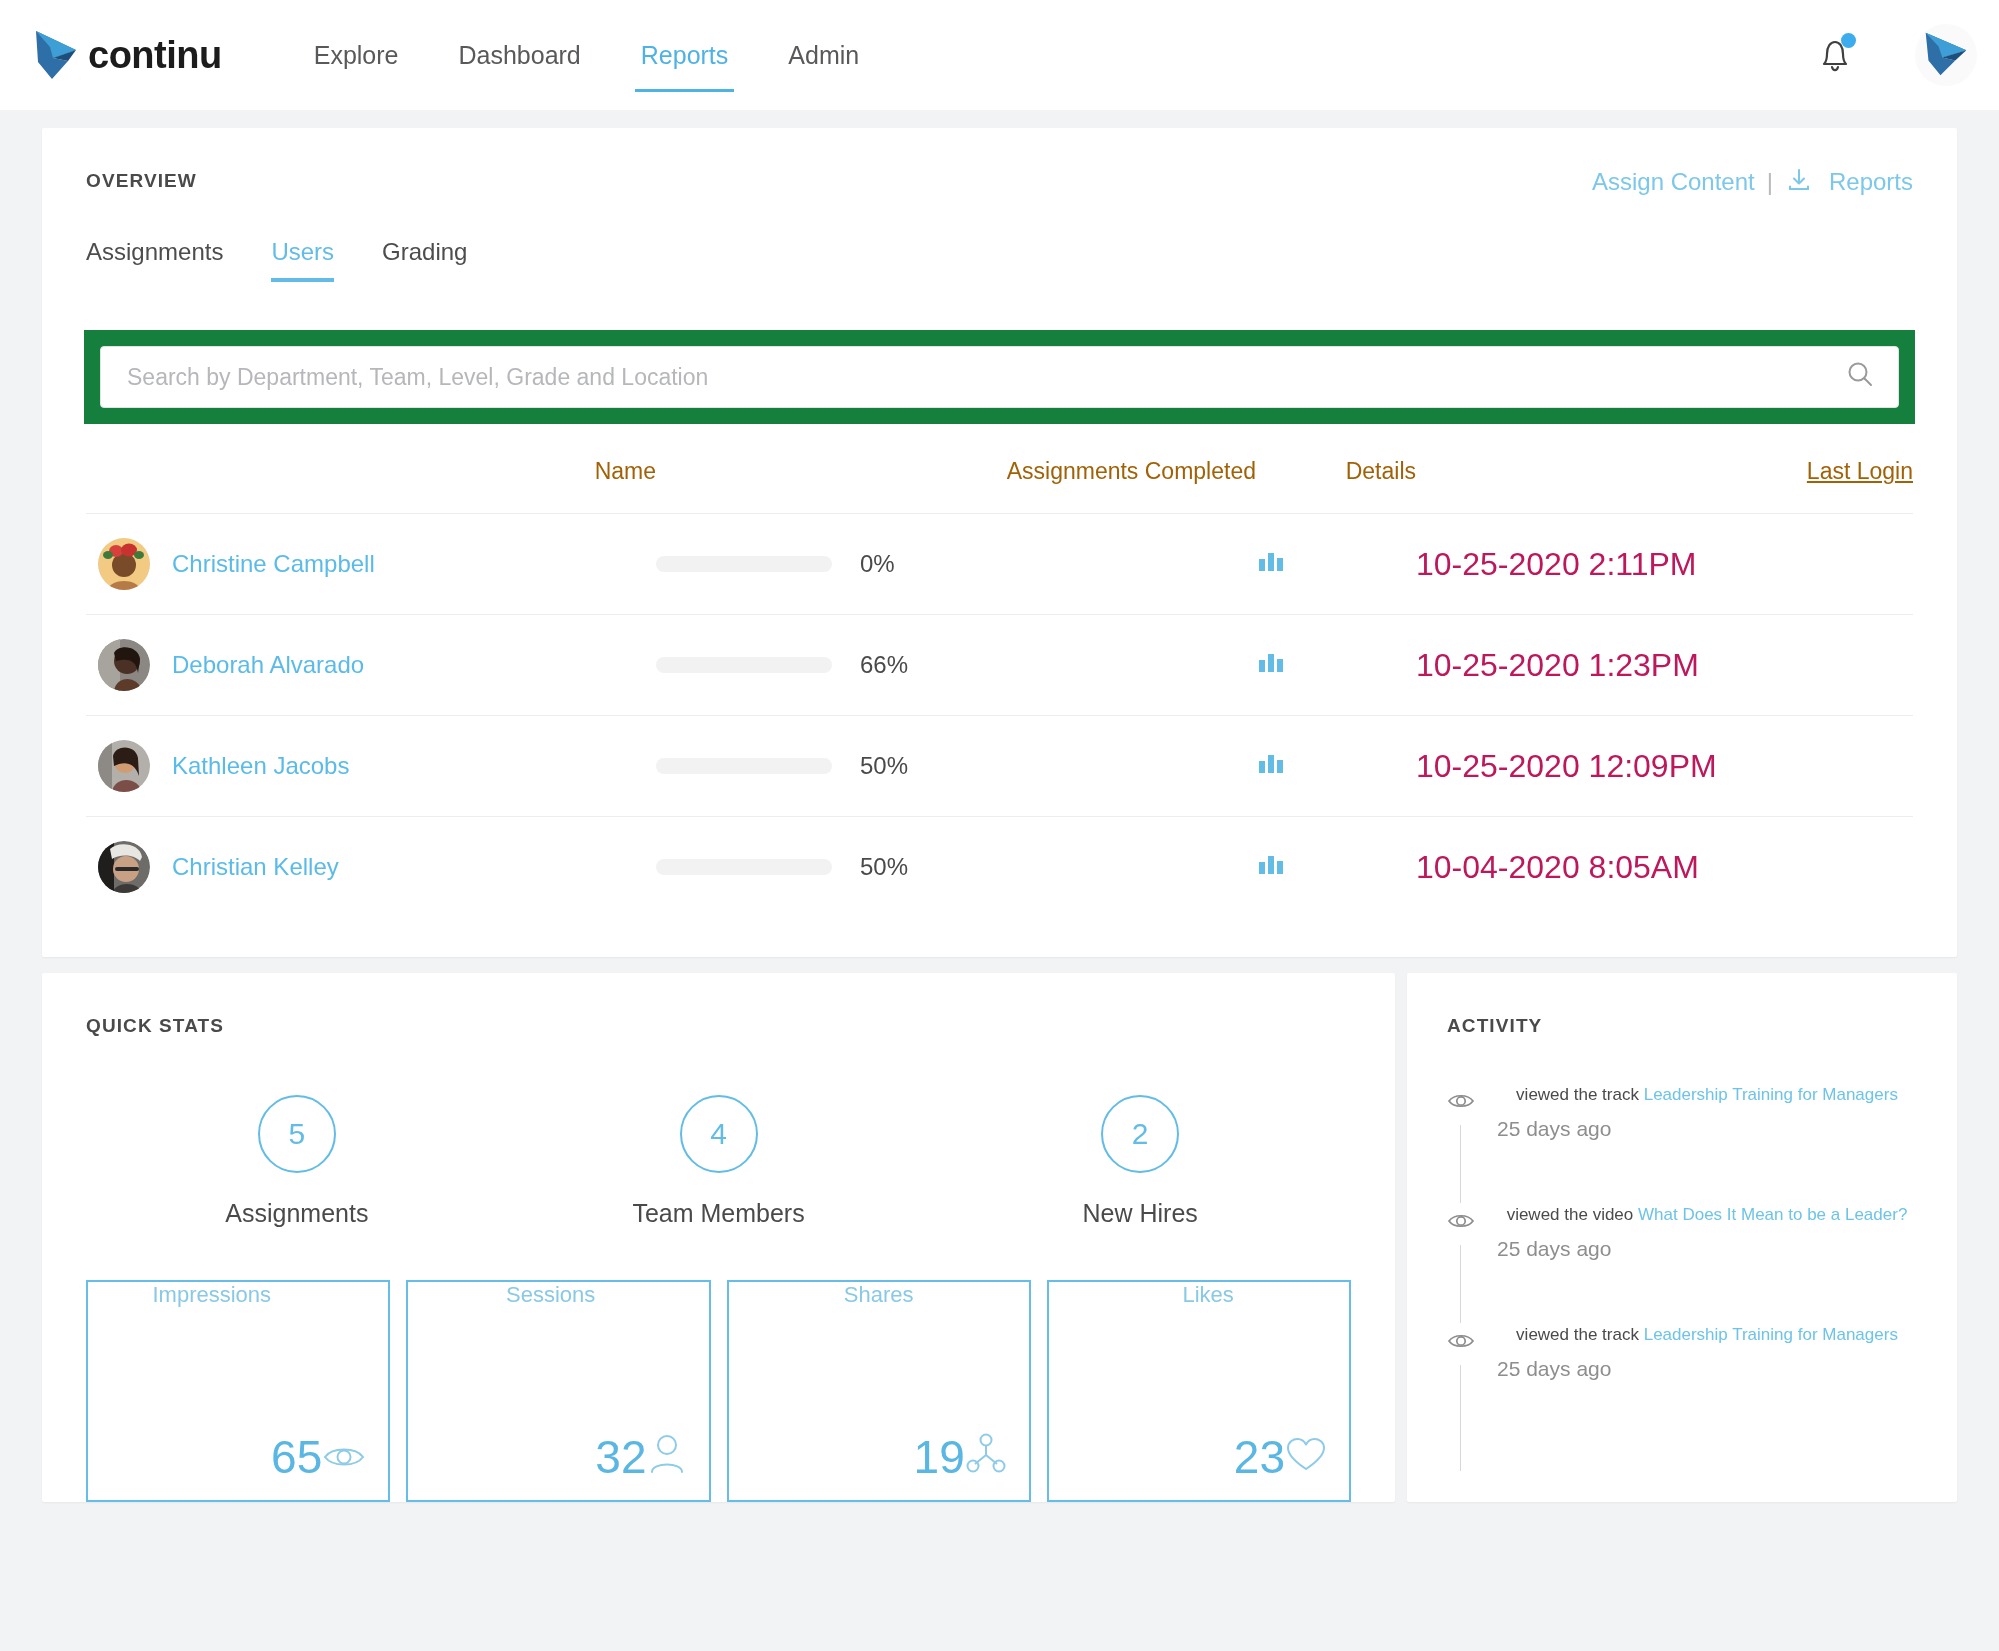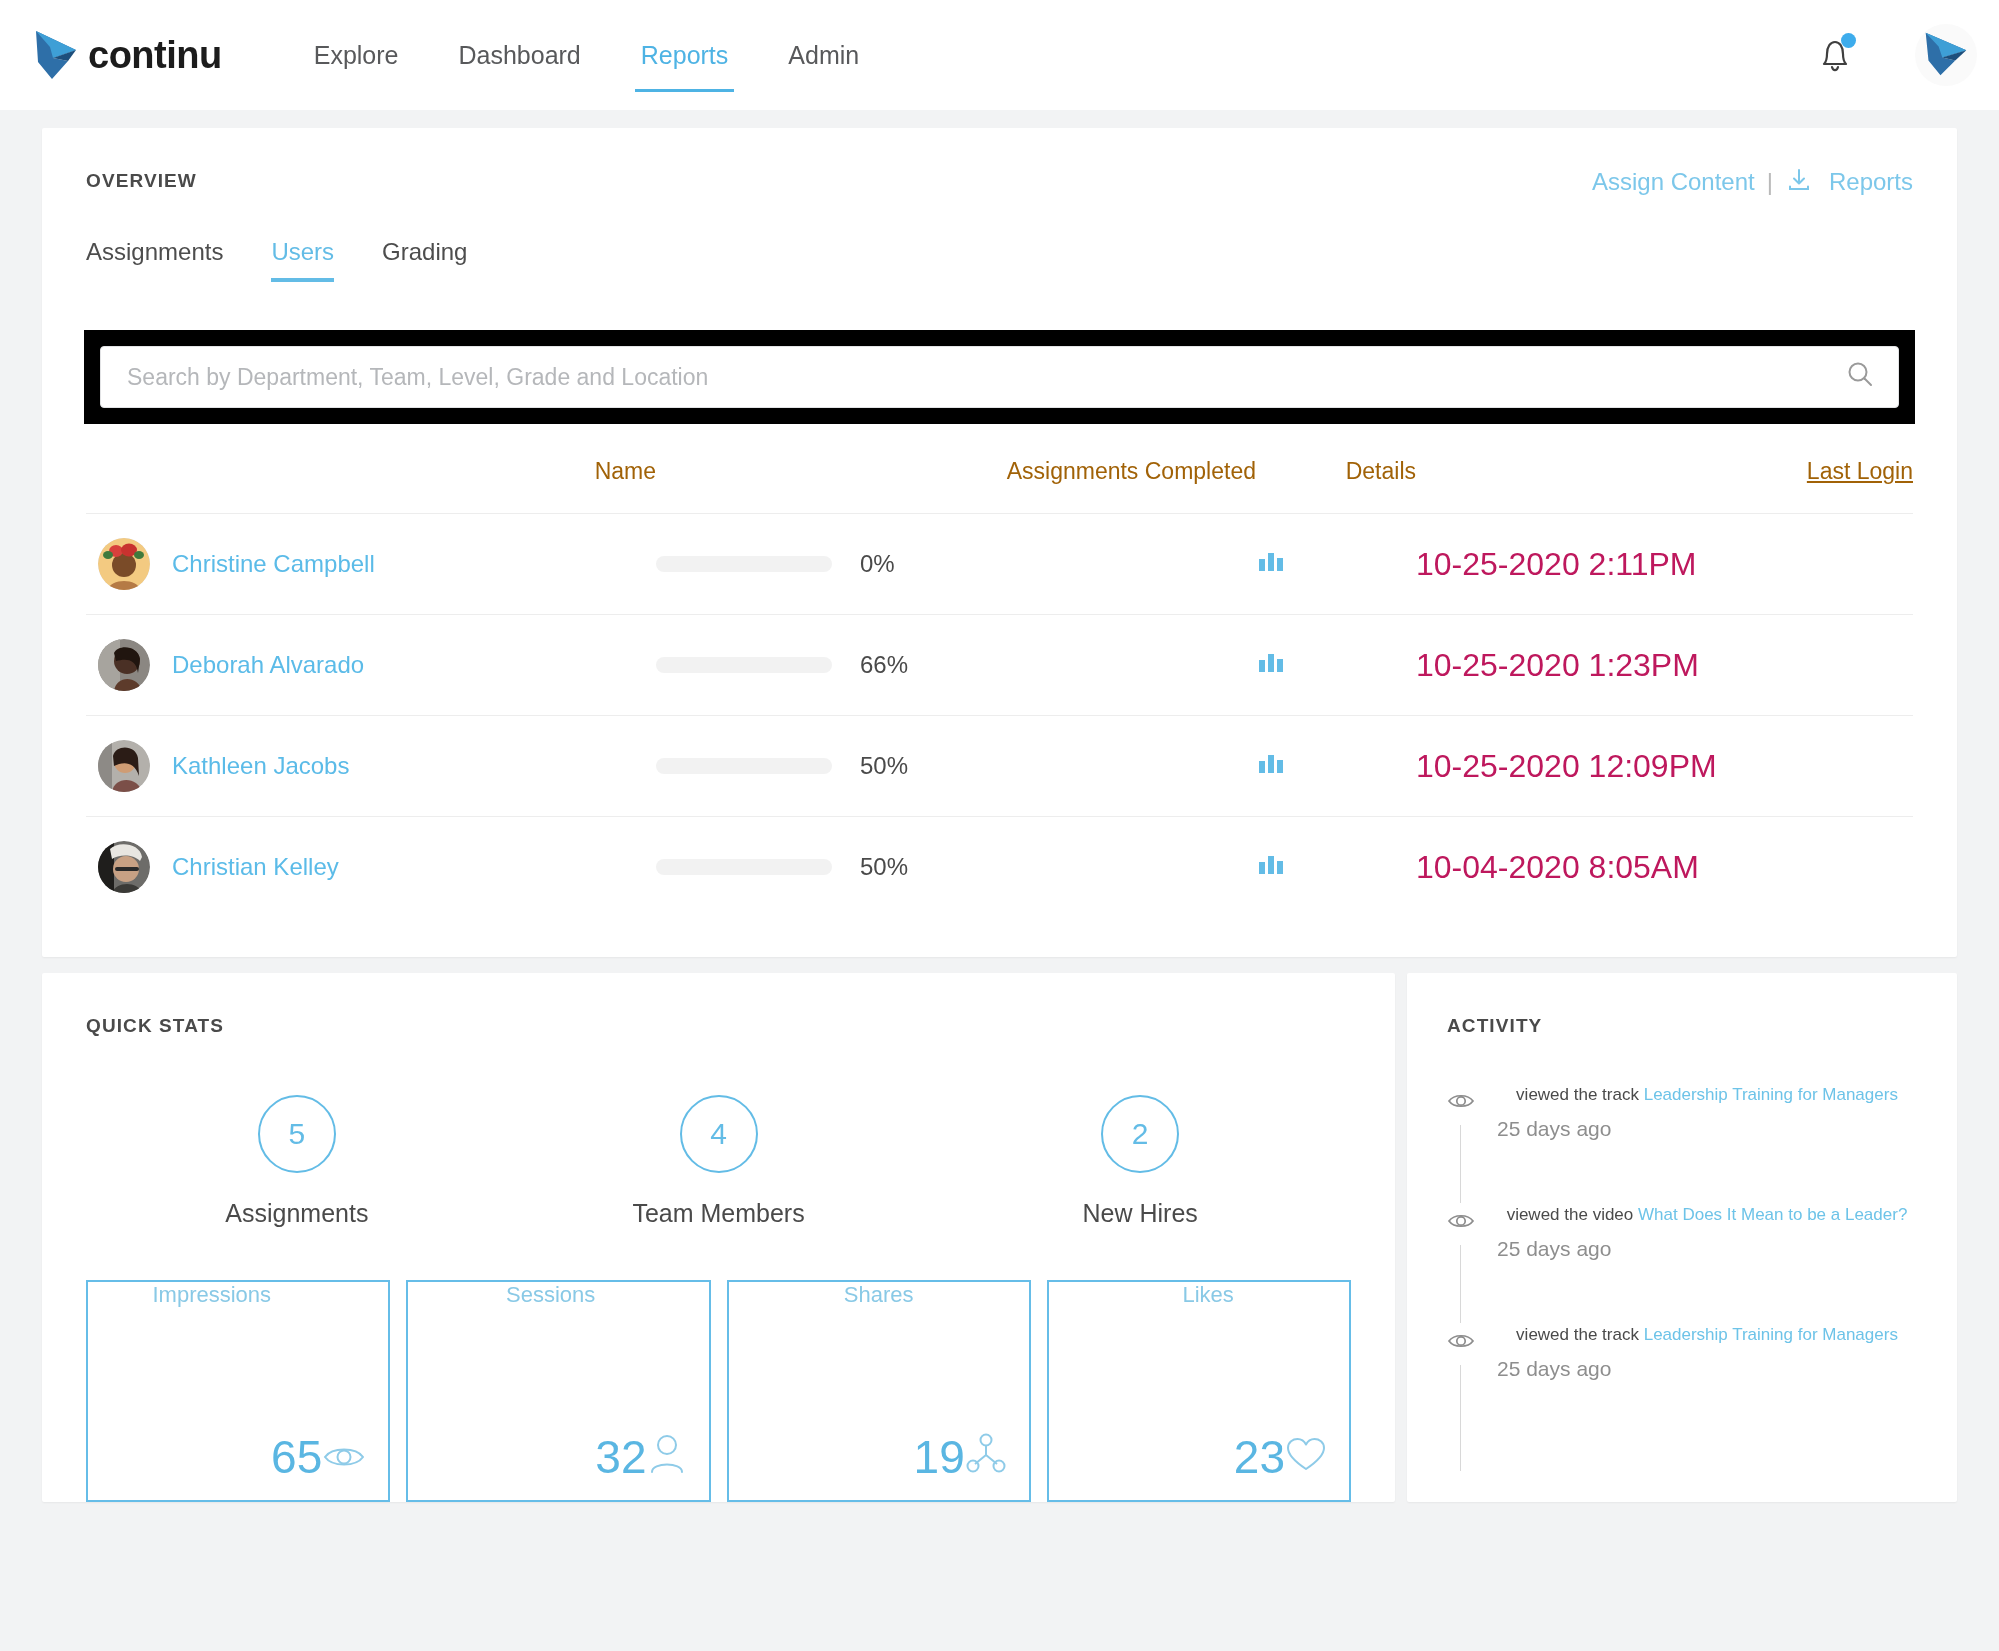--- a/index.html
+++ b/index.html
@@ -107,21 +107,21 @@
   }
   .tab.active { color: #63bce6; }
   .tab.active::after {
     content: ""; position: absolute; left: 0; right: 0; bottom: 0;
     height: 4px; background: #63bce6;
   }
 
   
   .search-band {
     margin-top: 48px;
-    background: #000000;
+    background: #15803d;
     padding: 16px 16px;
     margin-left: -2px;
     margin-right: -2px;
   }
   .search-box {
     height: 62px;
     background: #ffffff;
     border: 1px solid #e2e3e5;
     border-radius: 4px;
     display: flex; align-items: center;

